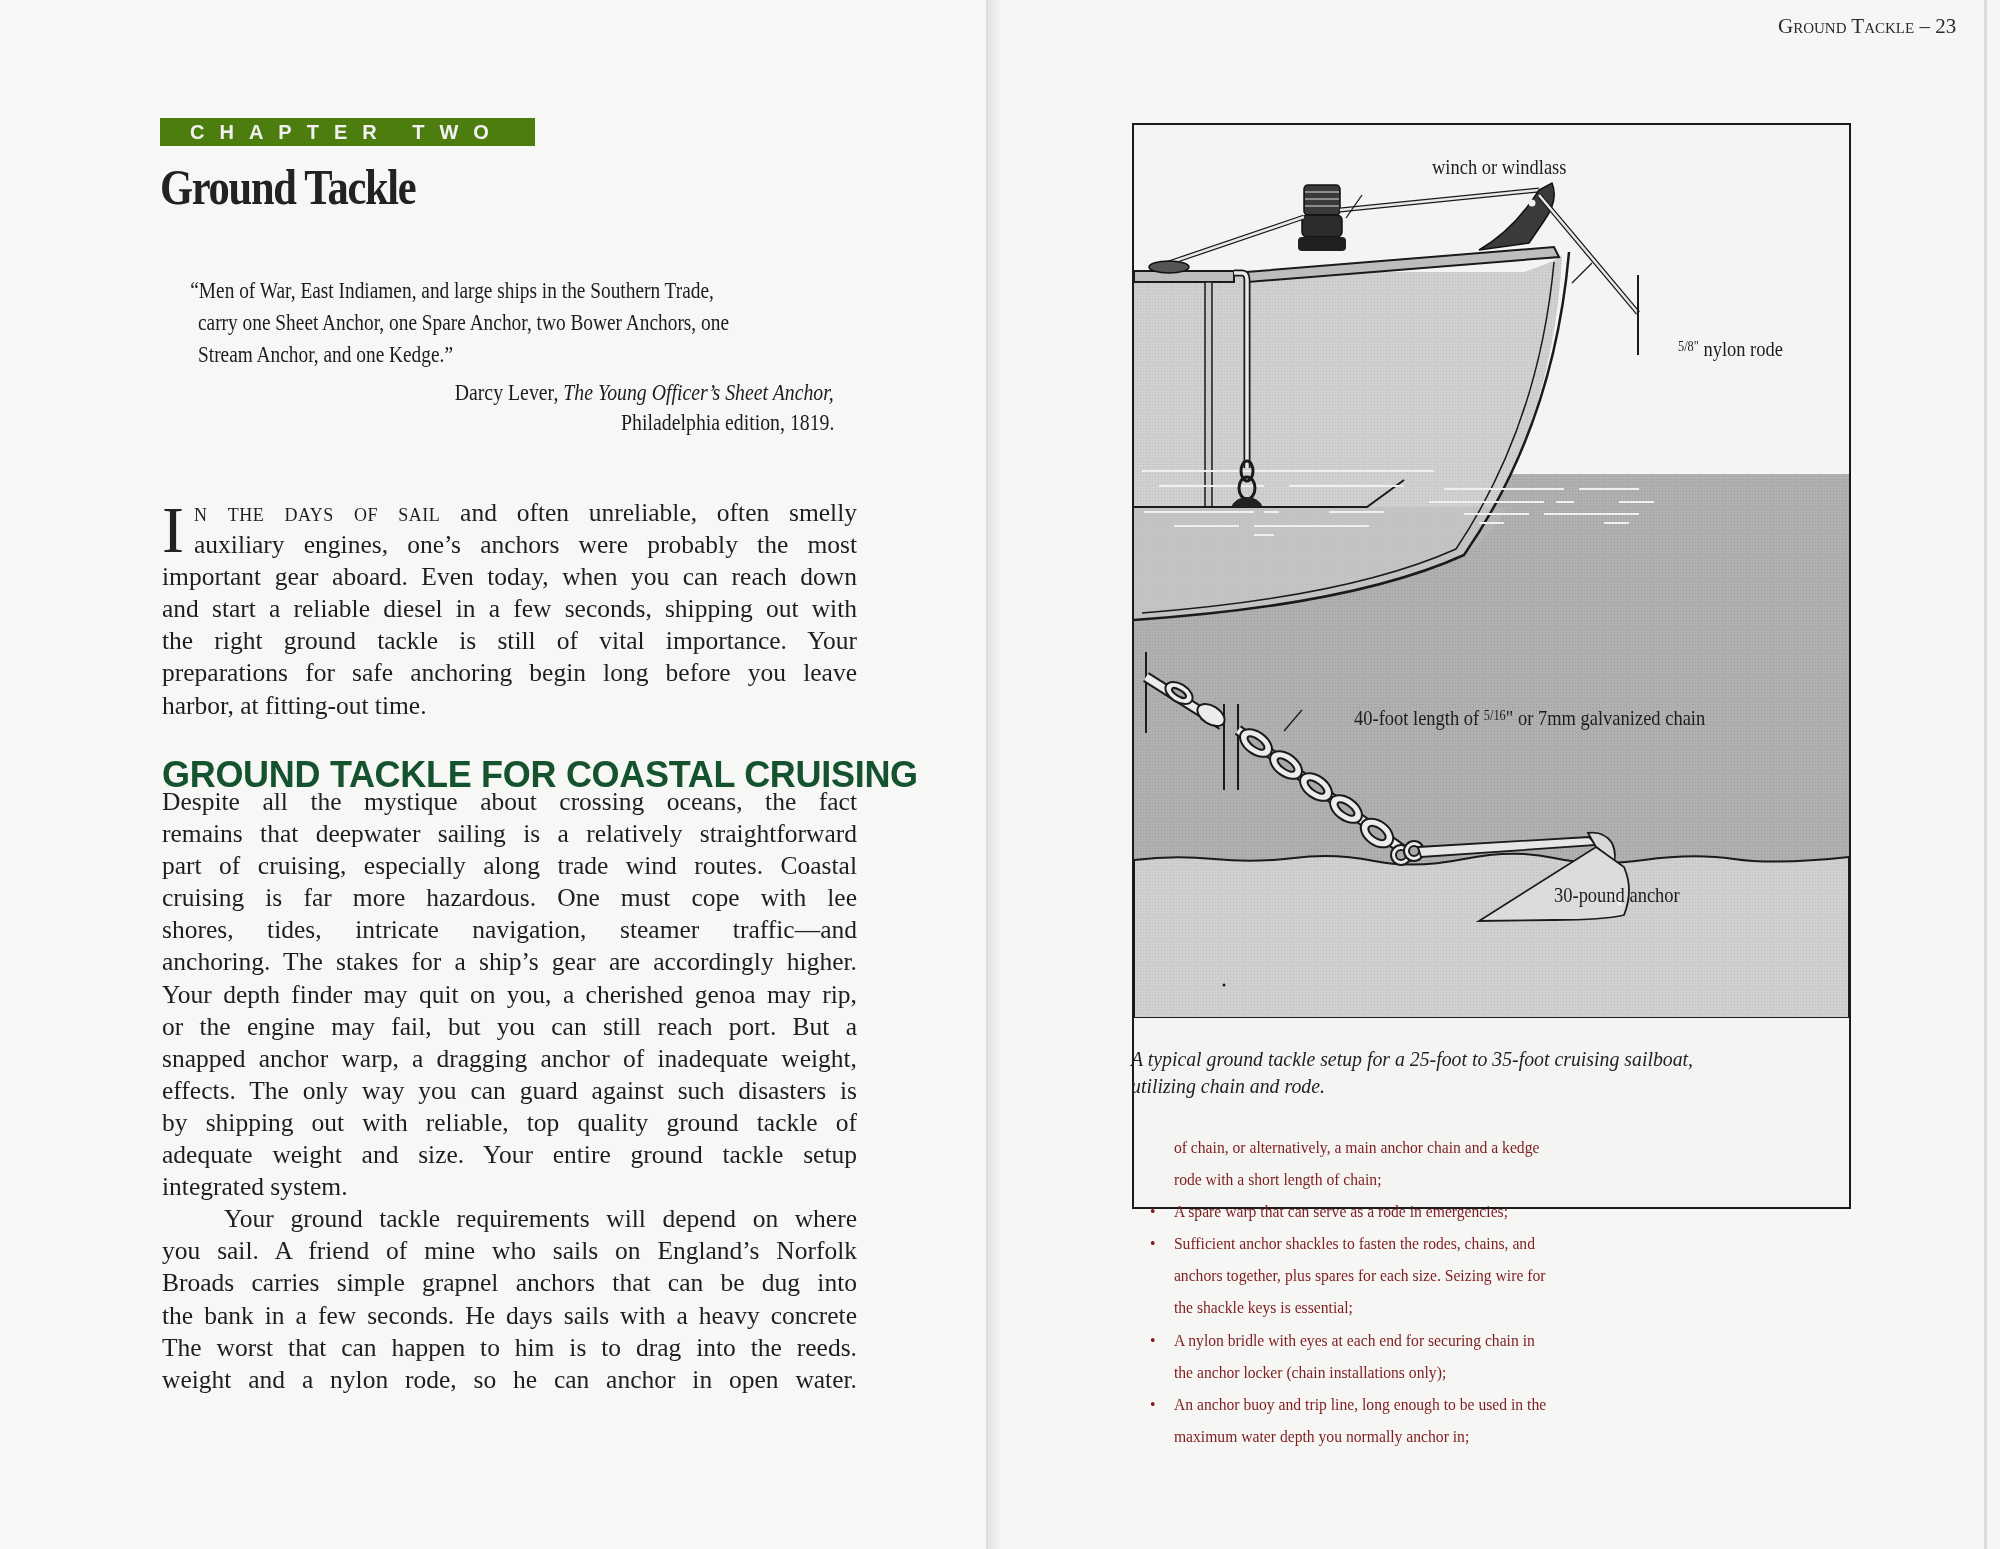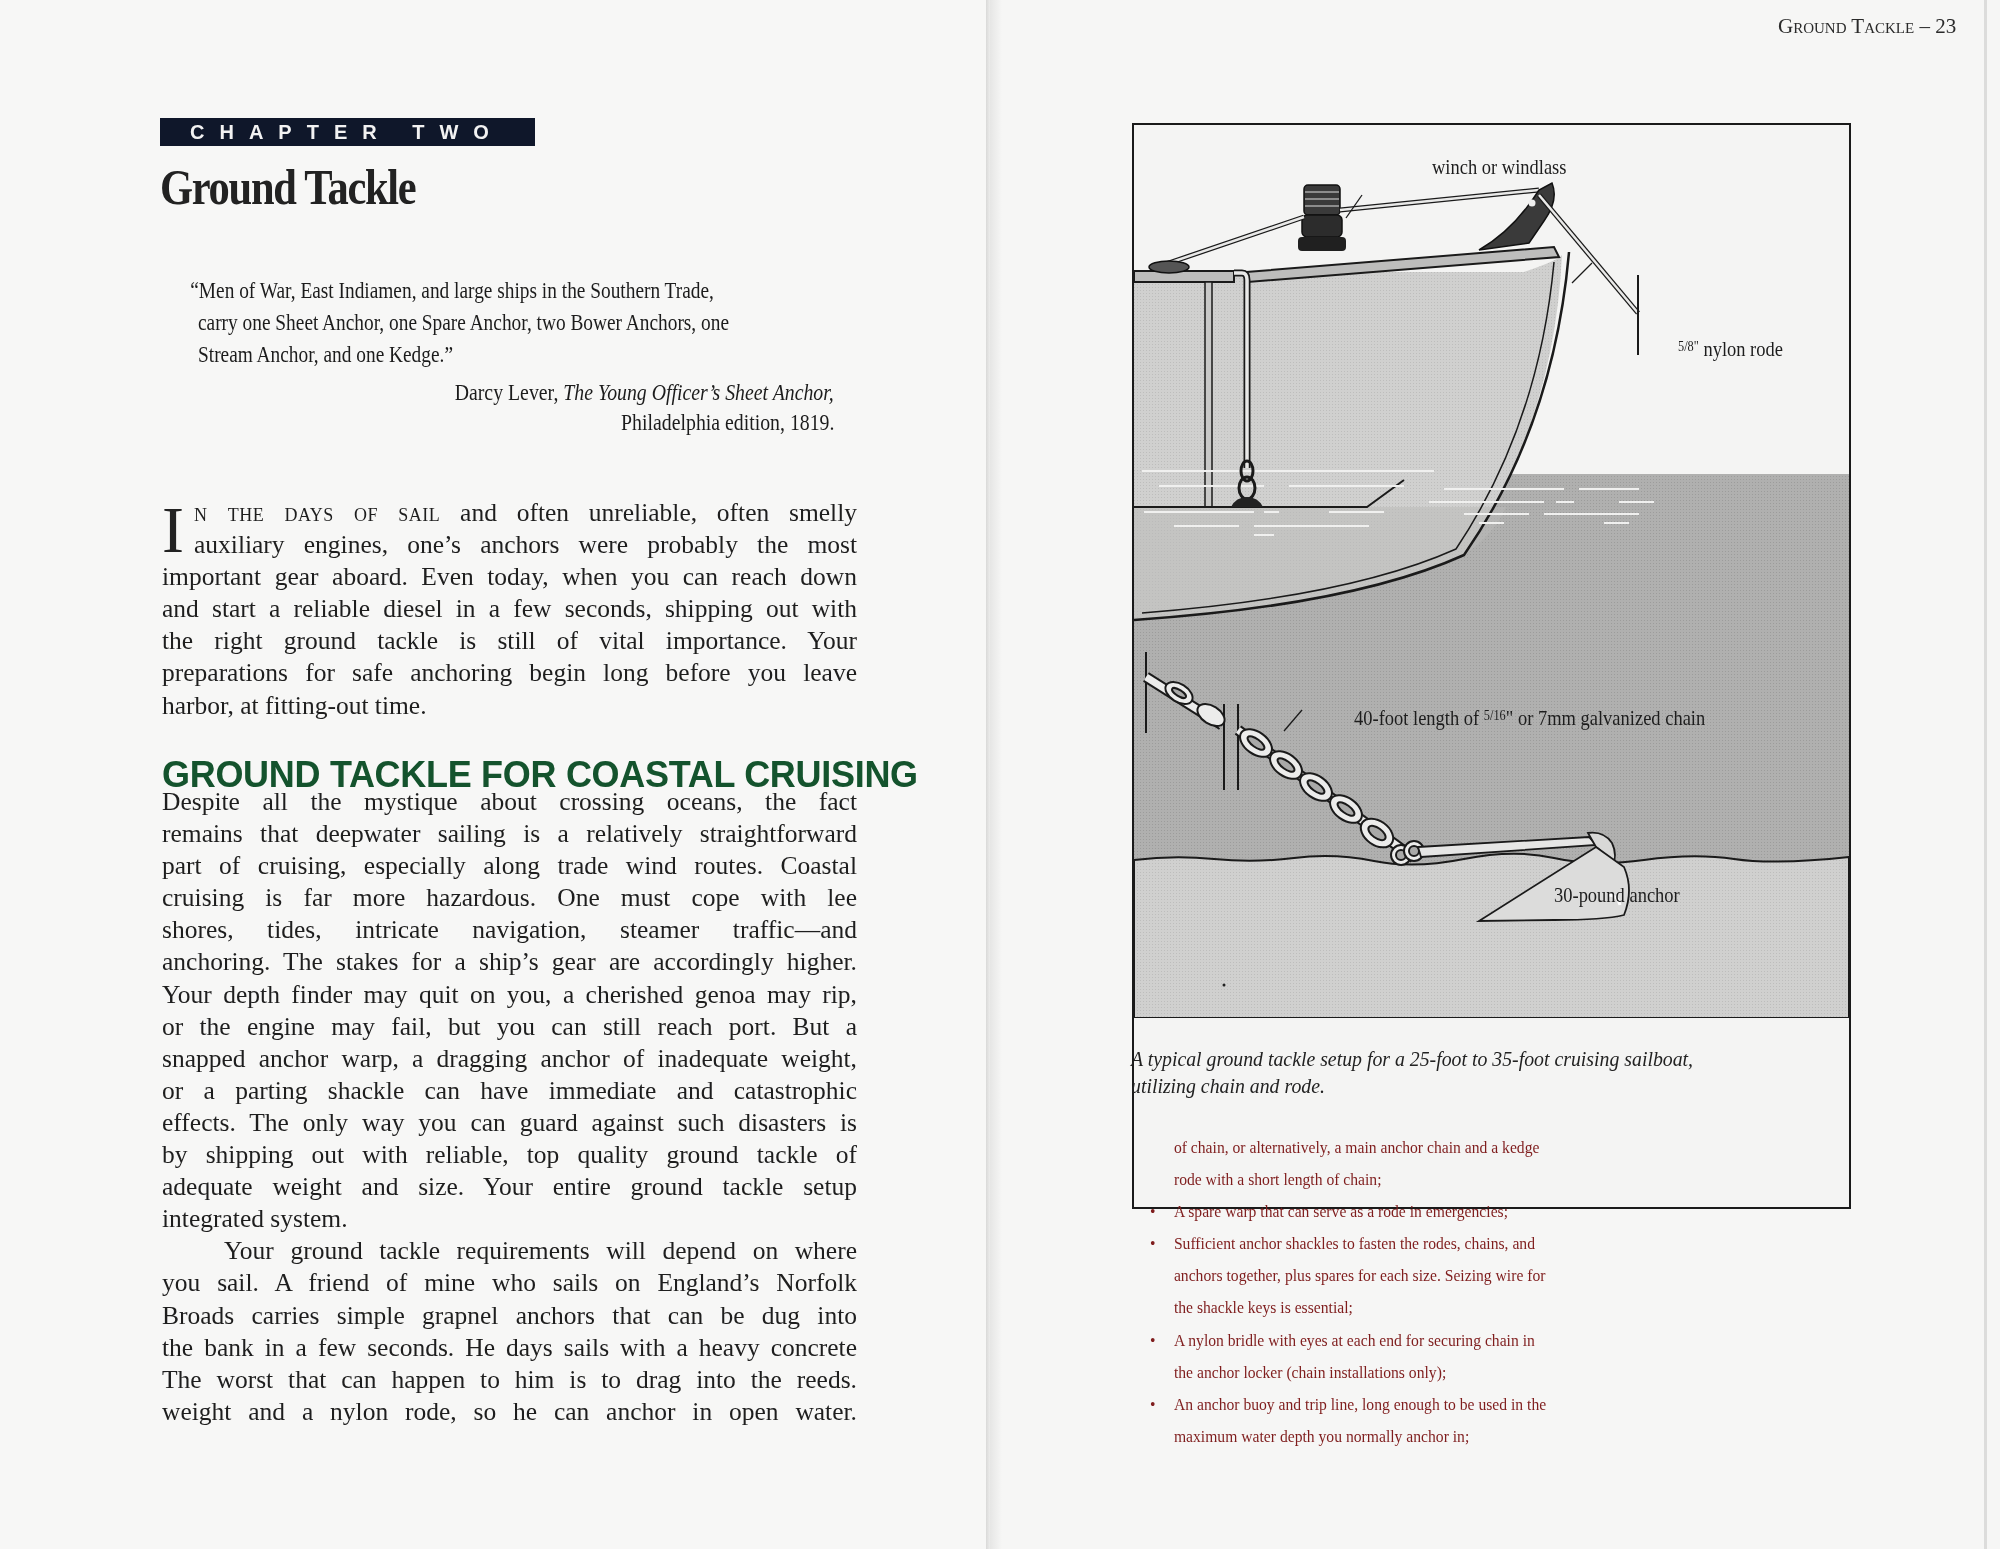--- a/index.html
+++ b/index.html
@@ -4,21 +4,21 @@
 <style>
   html, body { margin:0; padding:0; }
   body { width:2000px; height:1549px; position:relative; overflow:hidden; background:#f3f3f2; font-family:"Liberation Serif", "DejaVu Serif", serif; color:#1c1c1c; }
   .page { position:absolute; top:0; height:1549px; background:#f7f7f6; }
   .page-left { left:0; width:988px; }
   .page-right { left:990px; width:1010px; background:#f6f6f5; }
   .gutter { position:absolute; left:986px; top:0; width:4px; height:1549px; background:linear-gradient(90deg,#d9d9d8,#ececeb); }
   .gutter-shadow { position:absolute; left:990px; top:0; width:12px; height:1549px; background:linear-gradient(90deg,#e6e6e5,rgba(246,246,245,0)); }
   .right-edge { position:absolute; left:1984px; top:0; width:3px; height:1549px; background:#dcdcdb; }
 
-  .chapter-bar { position:absolute; left:160px; top:118px; width:375px; height:28px; background:#0f172a; color:#f2f2f2; font-family:"Liberation Sans", "DejaVu Sans", sans-serif; font-weight:bold; font-size:20px; letter-spacing:15px; line-height:28px; padding-left:30px; box-sizing:border-box; white-space:nowrap; }
+  .chapter-bar { position:absolute; left:160px; top:118px; width:375px; height:28px; background:#4d7c0f; color:#f2f2f2; font-family:"Liberation Sans", "DejaVu Sans", sans-serif; font-weight:bold; font-size:20px; letter-spacing:15px; line-height:28px; padding-left:30px; box-sizing:border-box; white-space:nowrap; }
   .chapter-title { position:absolute; left:160px; top:158px; font-size:50px; font-weight:bold; letter-spacing:-1.5px; transform:scaleX(0.85); transform-origin:left top; color:#222; white-space:nowrap; }
 
   .epigraph { position:absolute; left:198px; top:275px; width:630px; font-size:22.5px; line-height:32px; transform:scaleX(0.86); transform-origin:left top; width:735px; }
   .epigraph .q1 { text-indent:-9px; }
   .attrib { position:absolute; right:1166px; text-align:right; font-size:22.5px; line-height:30px; white-space:nowrap; transform:scaleX(0.88); transform-origin:right top; }
   .attrib-1 { top:378px; }
   .attrib-2 { top:408px; }
   .attrib i { font-style:italic; }
 
   .body-left { position:absolute; left:162px; width:695px; font-size:25.5px; line-height:32.1px; text-align:justify; color:#1e1e1e; }
@@ -83,21 +83,20 @@
 <div class="body-left" style="top:786px;">
   <span class="line">Despite all the mystique about crossing oceans, the fact</span>
   <span class="line">remains that deepwater sailing is a relatively straightforward</span>
   <span class="line">part of cruising, especially along trade wind routes. Coastal</span>
   <span class="line">cruising is far more hazardous. One must cope with lee</span>
   <span class="line">shores, tides, intricate navigation, steamer traffic—and</span>
   <span class="line">anchoring. The stakes for a ship’s gear are accordingly higher.</span>
   <span class="line">Your depth finder may quit on you, a cherished genoa may rip,</span>
   <span class="line">or the engine may fail, but you can still reach port. But a</span>
   <span class="line">snapped anchor warp, a dragging anchor of inadequate weight,</span>
-  <span class="line">or a parting shackle can have immediate and catastrophic</span>
   <span class="line">effects. The only way you can guard against such disasters is</span>
   <span class="line">by shipping out with reliable, top quality ground tackle of</span>
   <span class="line">adequate weight and size. Your entire ground tackle setup</span>
   <span class="line last">integrated system.</span>
   <span class="line indent">Your ground tackle requirements will depend on where</span>
   <span class="line">you sail. A friend of mine who sails on England’s Norfolk</span>
   <span class="line">Broads carries simple grapnel anchors that can be dug into</span>
   <span class="line">the bank in a few seconds. He days sails with a heavy concrete</span>
   <span class="line">The worst that can happen to him is to drag into the reeds.</span>
   <span class="line">weight and a nylon rode, so he can anchor in open water.</span>

